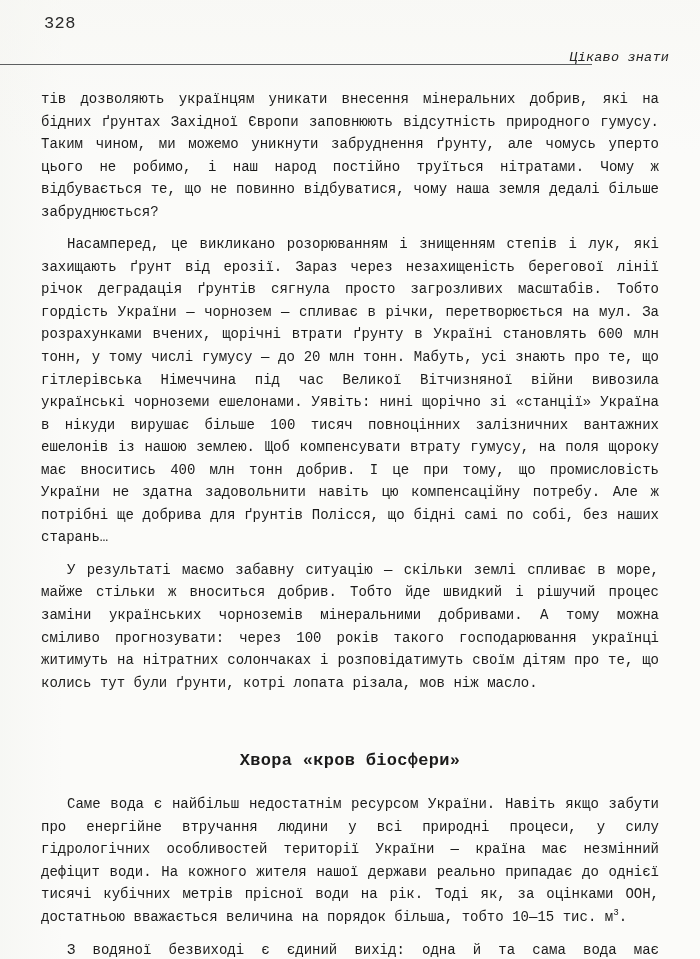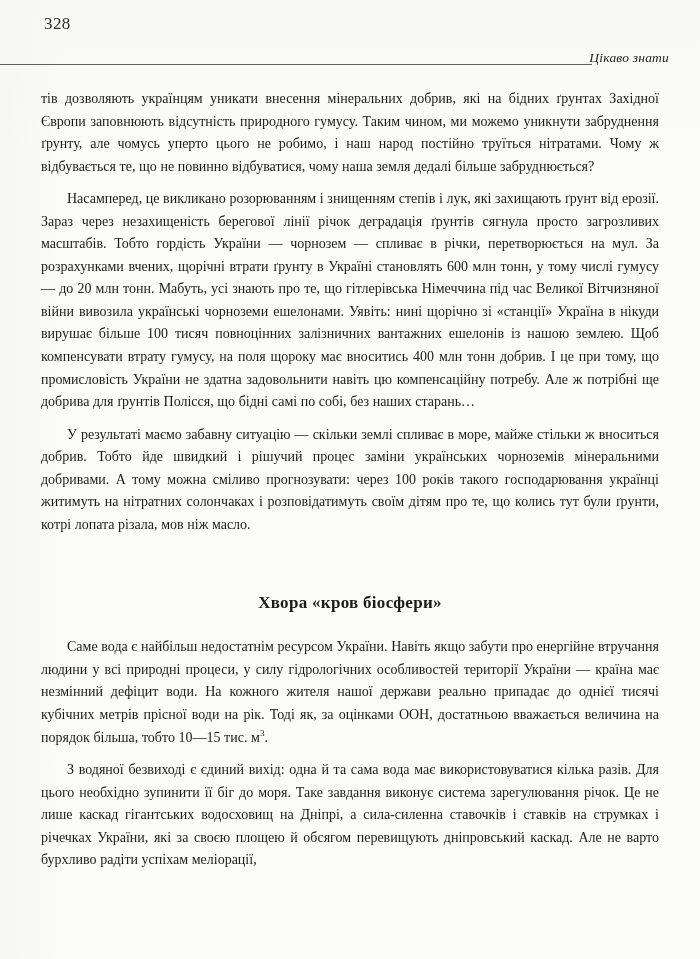--- a/index.html
+++ b/index.html
@@ -18,20 +18,21 @@
   }
   .page {
     position: relative;
     width: 700px;
     height: 959px;
     box-sizing: border-box;
     background:
       linear-gradient(180deg, rgba(246,246,242,0.55) 0%, rgba(251,251,249,0) 16%),
       linear-gradient(90deg, rgba(242,243,239,0.5) 0%, rgba(251,251,249,0) 9%),
       #fbfbf9;
+    font-family: Liberation Mono, monospace;
   }
 
   
   .folio {
     position: absolute;
     left: 44px;
     top: 14px;
     font-size: 17px;
     letter-spacing: 0.4px;
     color: #2a2a2a;

